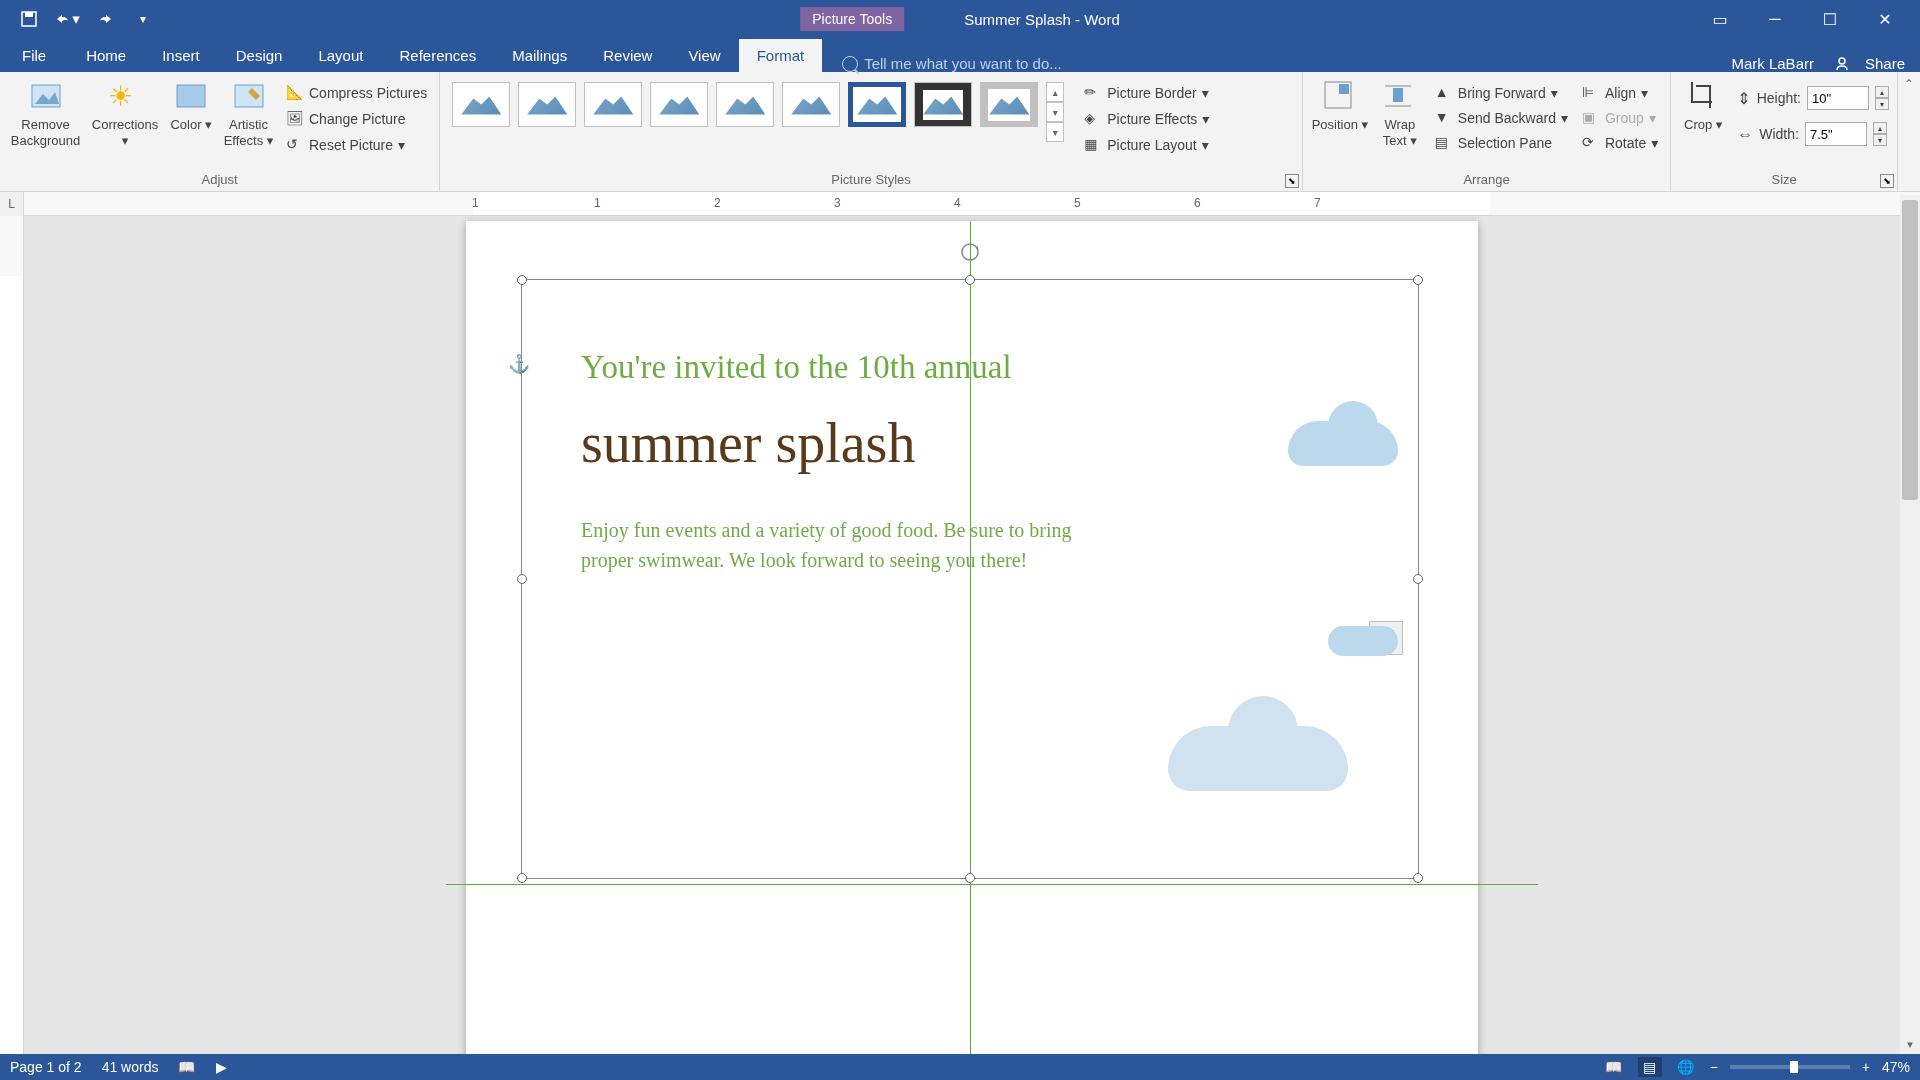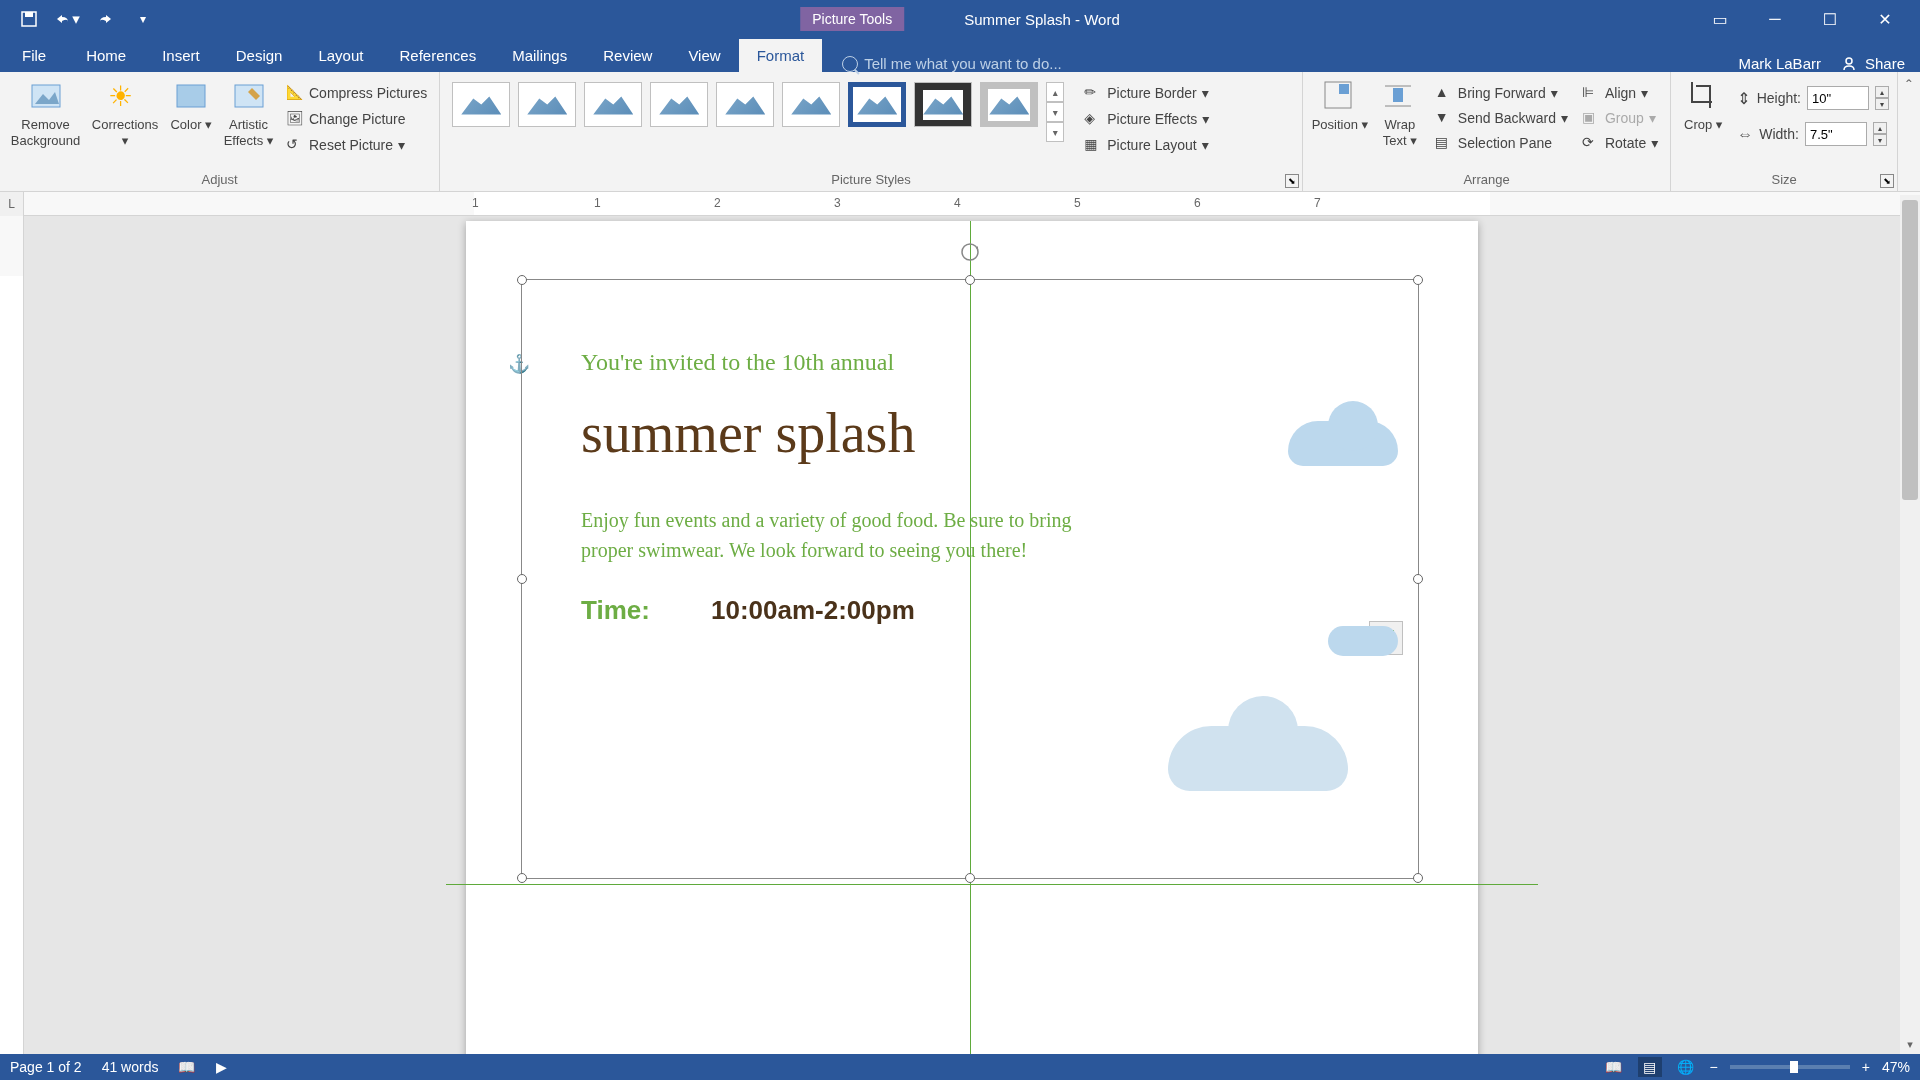--- a/index.html
+++ b/index.html
@@ -17,21 +17,21 @@
 
 
 .ribbon-tabs { background: #2b579a; height: 34px; display: flex; align-items: flex-end; color: white; font-size: 15px; }
 .tab { padding: 8px 18px; cursor: pointer; }
 .tab.active { background: #f3f3f3; color: #2b579a; }
 .tab.file { padding: 8px 22px; }
 .tell-me { margin-left: 20px; display: flex; align-items: center; color: #bdd0e6; gap: 6px; }
 .tell-me-icon { width: 16px; height: 16px; border: 1.5px solid #bdd0e6; border-radius: 50%; position: relative; }
 .tell-me-icon::after { content: ''; position: absolute; width: 6px; height: 1.5px; background: #bdd0e6; bottom: -2px; right: -3px; transform: rotate(45deg); }
 .user-info { margin-left: auto; display: flex; align-items: center; gap: 20px; padding-right: 15px; }
-.share-btn { display: flex; align-items: center; gap: 8px; }
+.share-btn { display: flex; align-items: center; gap: 15px; }
 
 
 .ribbon { background: #f3f3f3; height: 120px; display: flex; border-bottom: 1px solid #d4d4d4; }
 .ribbon-group { border-right: 1px solid #d4d4d4; padding: 4px 8px 2px; display: flex; flex-direction: column; position: relative; }
 .group-label { text-align: center; font-size: 13px; color: #666; margin-top: auto; padding-bottom: 2px; }
 .group-content { display: flex; flex: 1; gap: 6px; }
 
 .big-btn { display: flex; flex-direction: column; align-items: center; width: 75px; padding-top: 4px; cursor: pointer; gap: 3px; }
 .big-btn-icon { width: 34px; height: 34px; }
 .big-btn-label { font-size: 13px; text-align: center; line-height: 1.2; color: #444; }
@@ -92,21 +92,21 @@
 .rotate-handle { position: absolute; left: 50%; top: -40px; transform: translateX(-50%); width: 24px; height: 24px; }
 .rotate-handle svg { width: 24px; height: 24px; }
 
 .anchor-icon { position: absolute; left: 42px; top: 132px; color: #5b8db8; font-size: 18px; }
 
 .guide-v { position: absolute; left: 504px; top: 0; bottom: 0; width: 1px; background: #5faa3b; }
 .guide-h { position: absolute; left: -20px; right: -60px; top: 663px; height: 1px; background: #5faa3b; }
 
 
 .flyer-content { position: absolute; left: 115px; top: 128px; width: 780px; }
-.invite-line { color: #6dad44; font-family: Georgia, serif; font-size: 24px; }
+.invite-line { color: #6dad44; font-family: Georgia, serif; font-size: 33px; }
 .title1 { color: #5b3a1a; font-family: Georgia, serif; font-size: 56px; margin-top: 25px; }
 .title2 { color: #6dad44; font-family: Georgia, serif; font-size: 80px; line-height: 1; }
 .desc { color: #6dad44; font-family: Georgia, serif; font-size: 20px; margin-top: 40px; line-height: 1.5; max-width: 500px; }
 .detail-row { display: flex; gap: 30px; font-family: Georgia, serif; font-size: 26px; margin-top: 30px; }
 .detail-label { color: #6dad44; font-weight: bold; width: 100px; }
 .detail-value { color: #4a321a; font-weight: bold; }
 
 
 .cloud { position: absolute; }
 .cloud1 { right: 80px; top: 200px; width: 110px; height: 45px; background: #bcd8ed; border-radius: 40px 40px 20px 20px; }
@@ -403,24 +403,20 @@
         <svg width="20" height="20">
             <rect x="3" y="3" width="14" height="14" fill="none" stroke="#5faa3b" stroke-width="2"></rect>
             <path d="M7 10 L13 10 M10 7 L10 13" stroke="#5faa3b" stroke-width="1.5"></path>
           </svg>
       </div>
 
       <div class="flyer-content">
         <div class="invite-line">You're invited to the 10th annual</div>
         <div class="title1">summer splash</div>
         <div class="desc">Enjoy fun events and a variety of good food. Be sure to bring proper swimwear. We look forward to seeing you there!</div>
-        <div class="detail-row">
-          <div class="detail-label">Time:</div>
-          <div class="detail-value">10:00am-2:00pm</div>
-        </div>
       </div>
 
       <div class="cloud cloud1"></div>
       <div class="cloud cloud2"></div>
       <div class="cloud cloud3"></div>
 
     </div>
   </div>
 </div>
 

